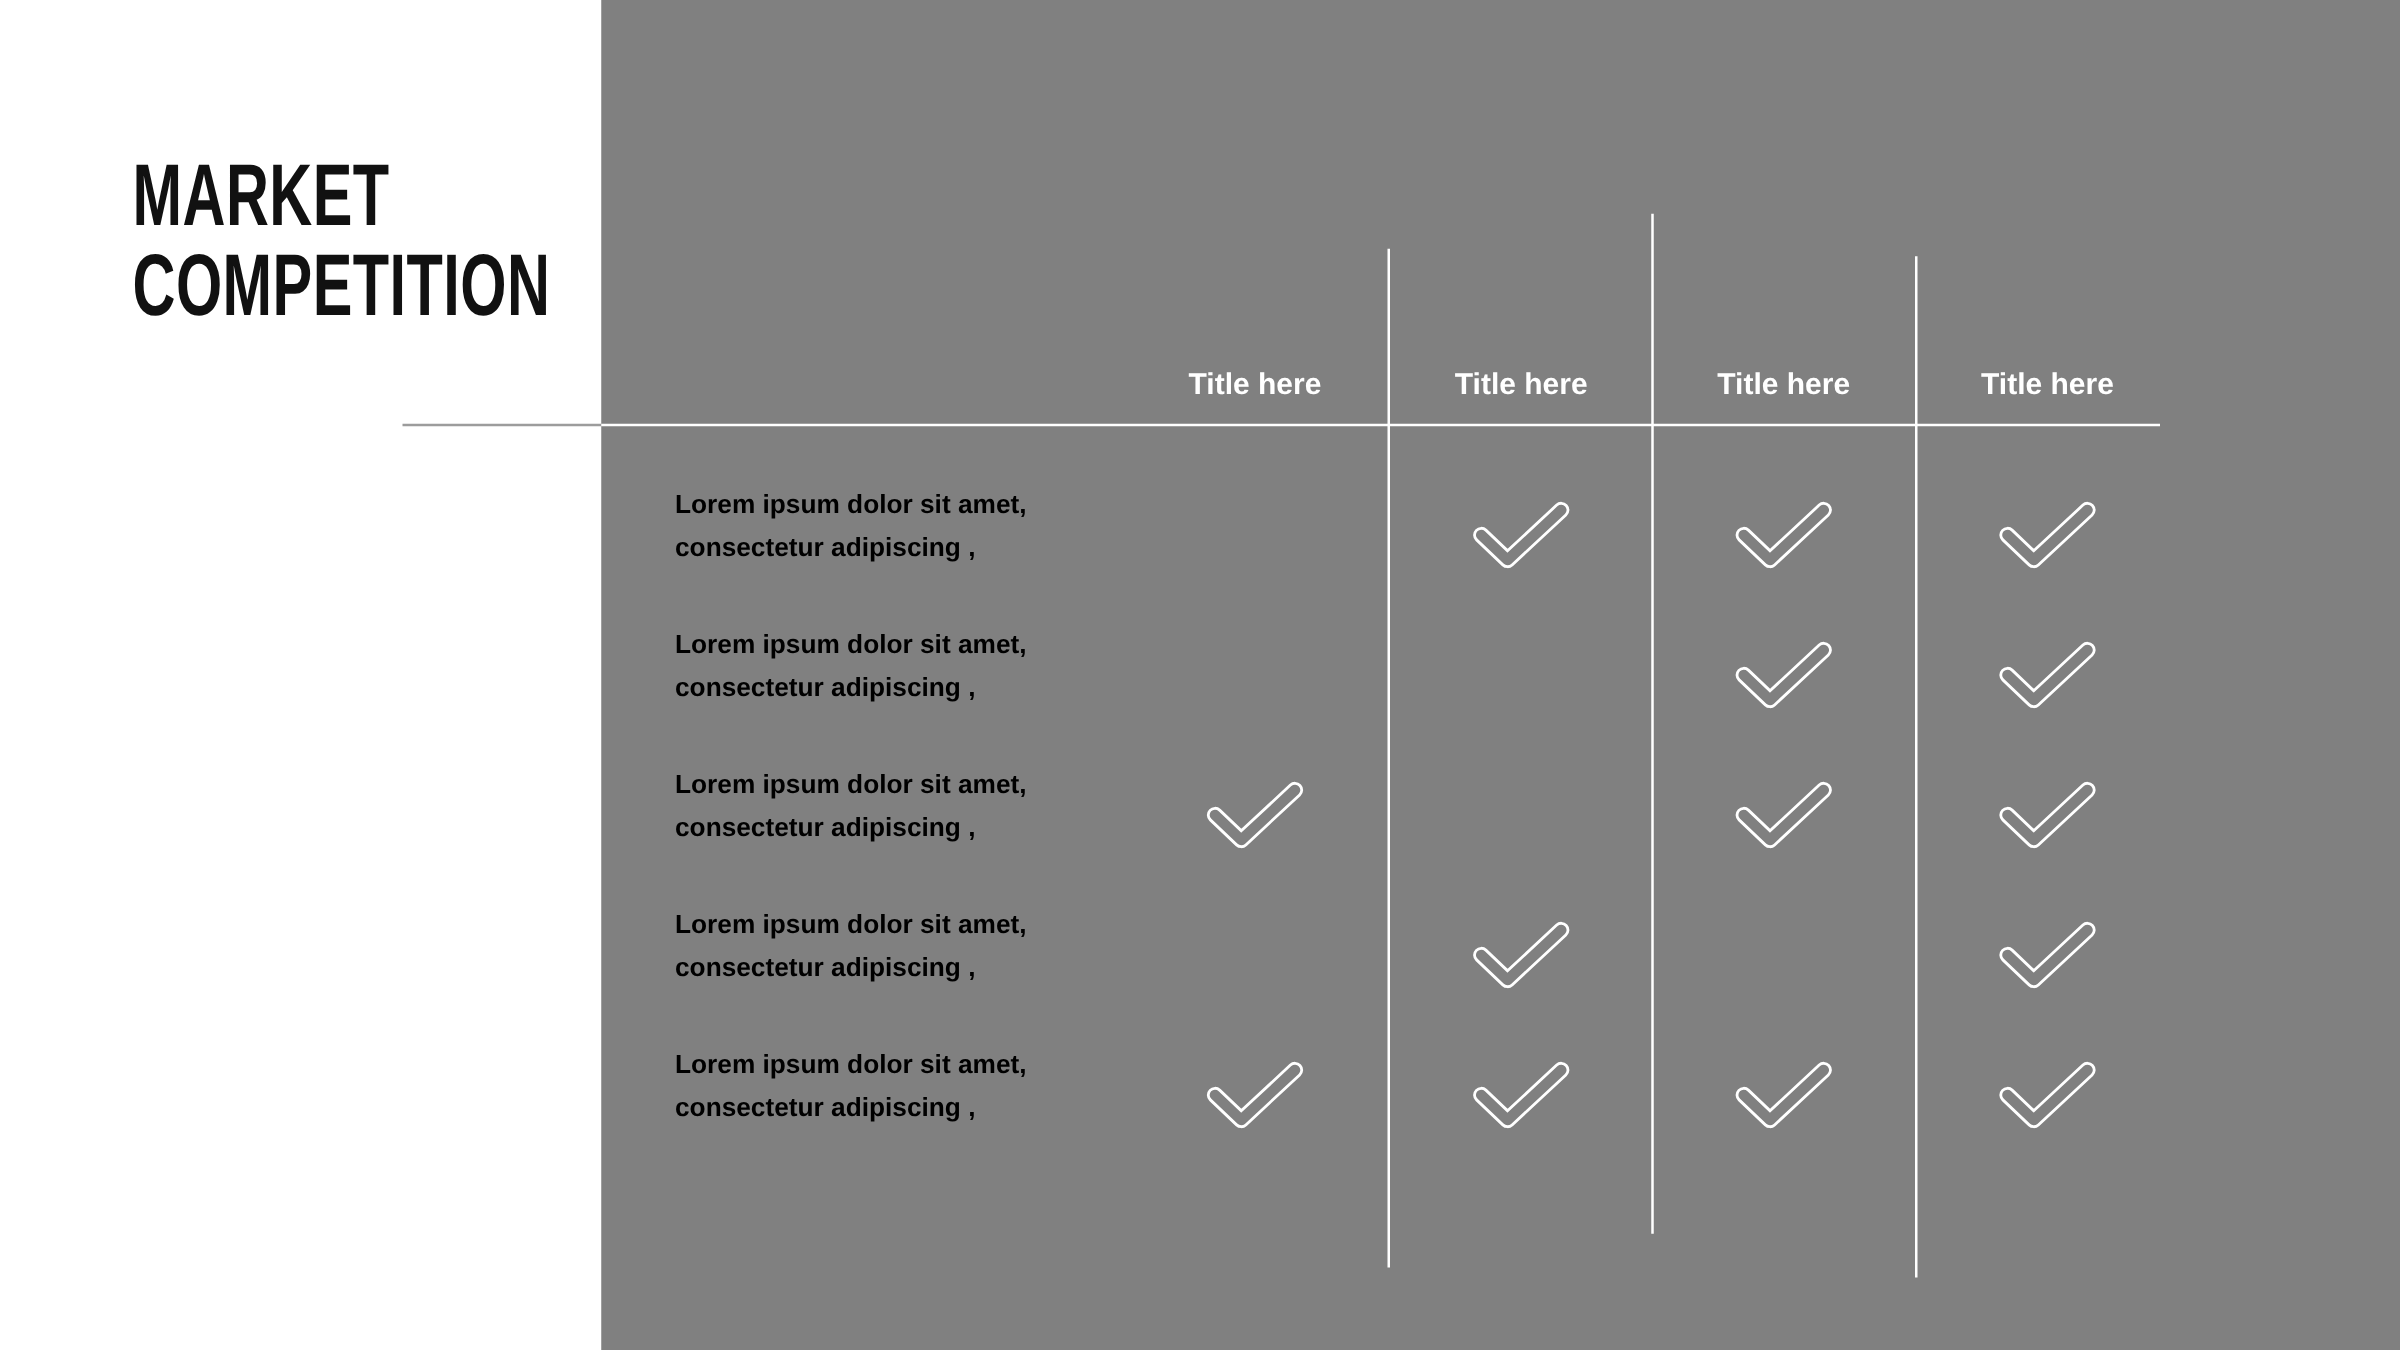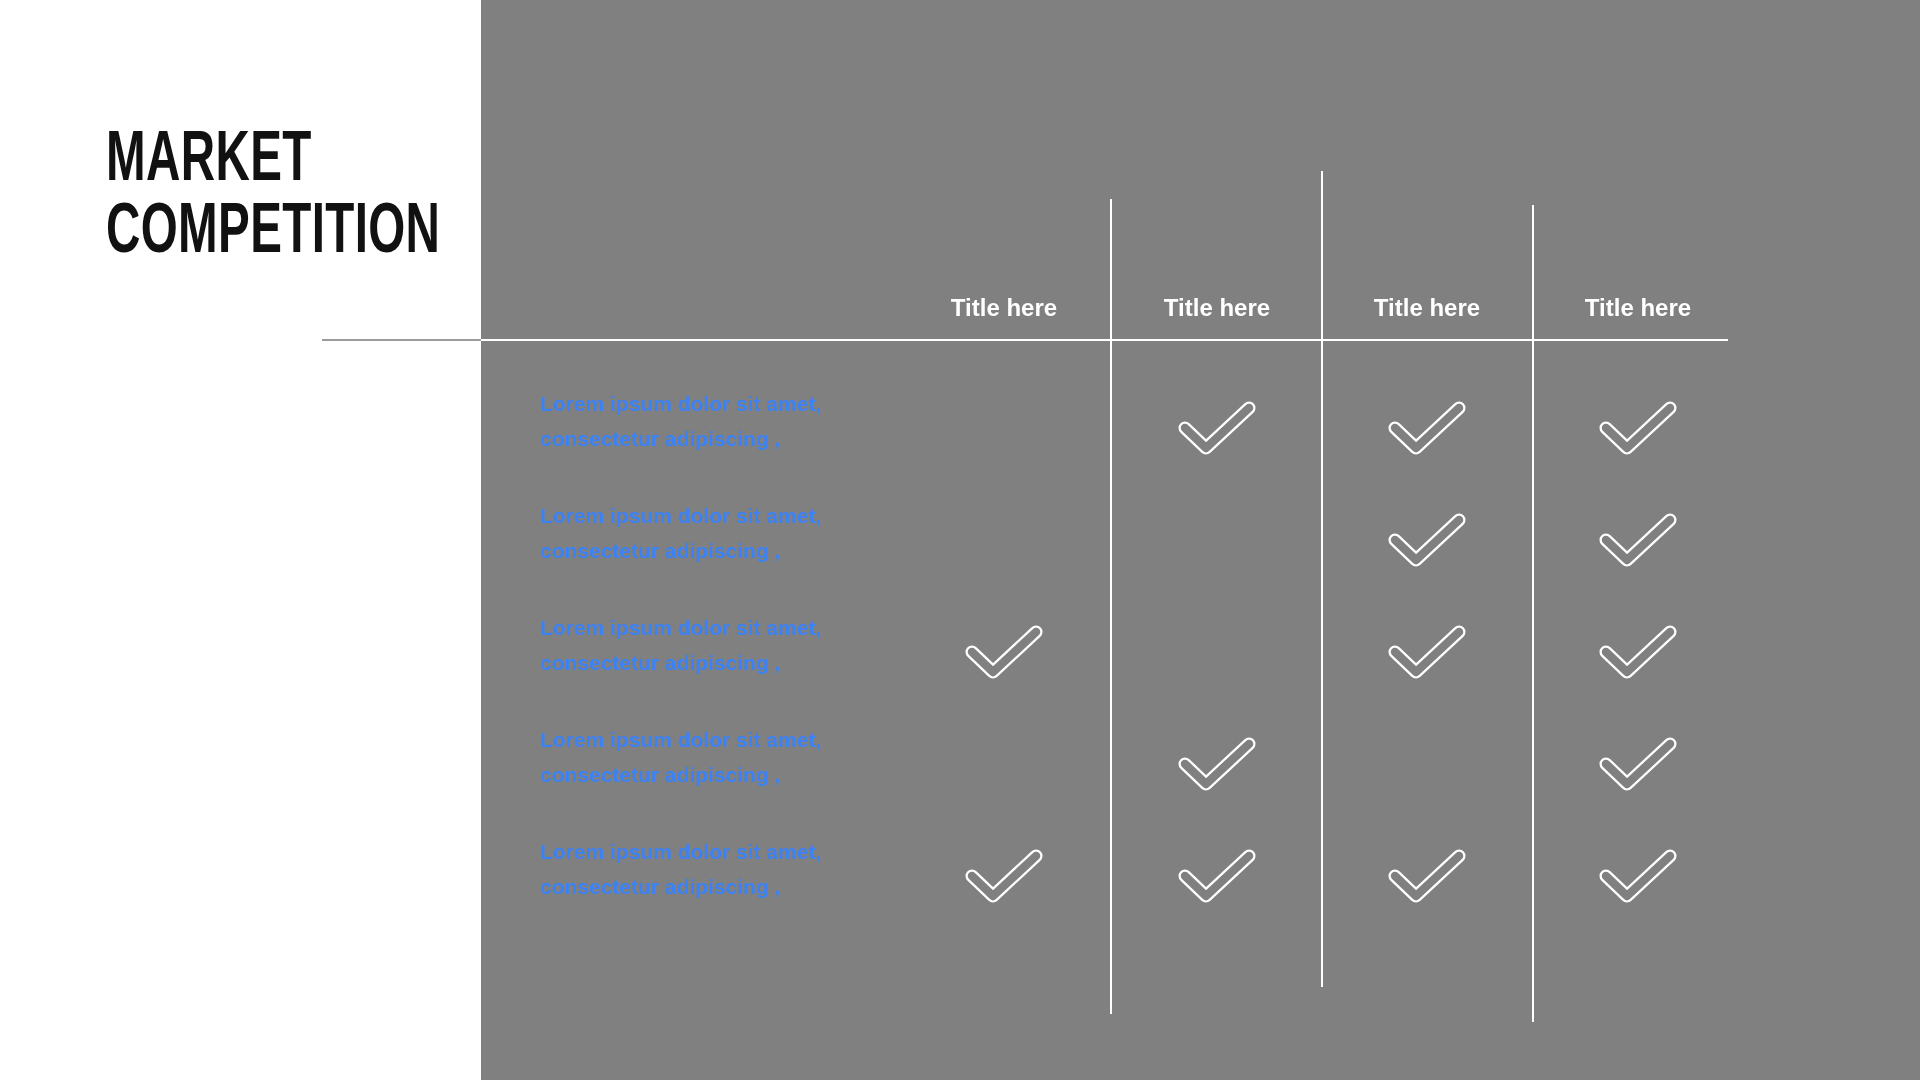--- a/index.html
+++ b/index.html
@@ -67,21 +67,21 @@
   .h3 { left: 1528px; }
 
   
   .row-label {
     position: absolute;
     left: 540px;
     width: 430px;
     font-size: 21px;
     font-weight: 700;
     line-height: 35px;
-    color: #3b82f6;
+    color: #000000;
   }
   .t0 { top: 386px; }
   .t1 { top: 498px; }
   .t2 { top: 610px; }
   .t3 { top: 722px; }
   .t4 { top: 834px; }
 
   
   .check {
     position: absolute;

